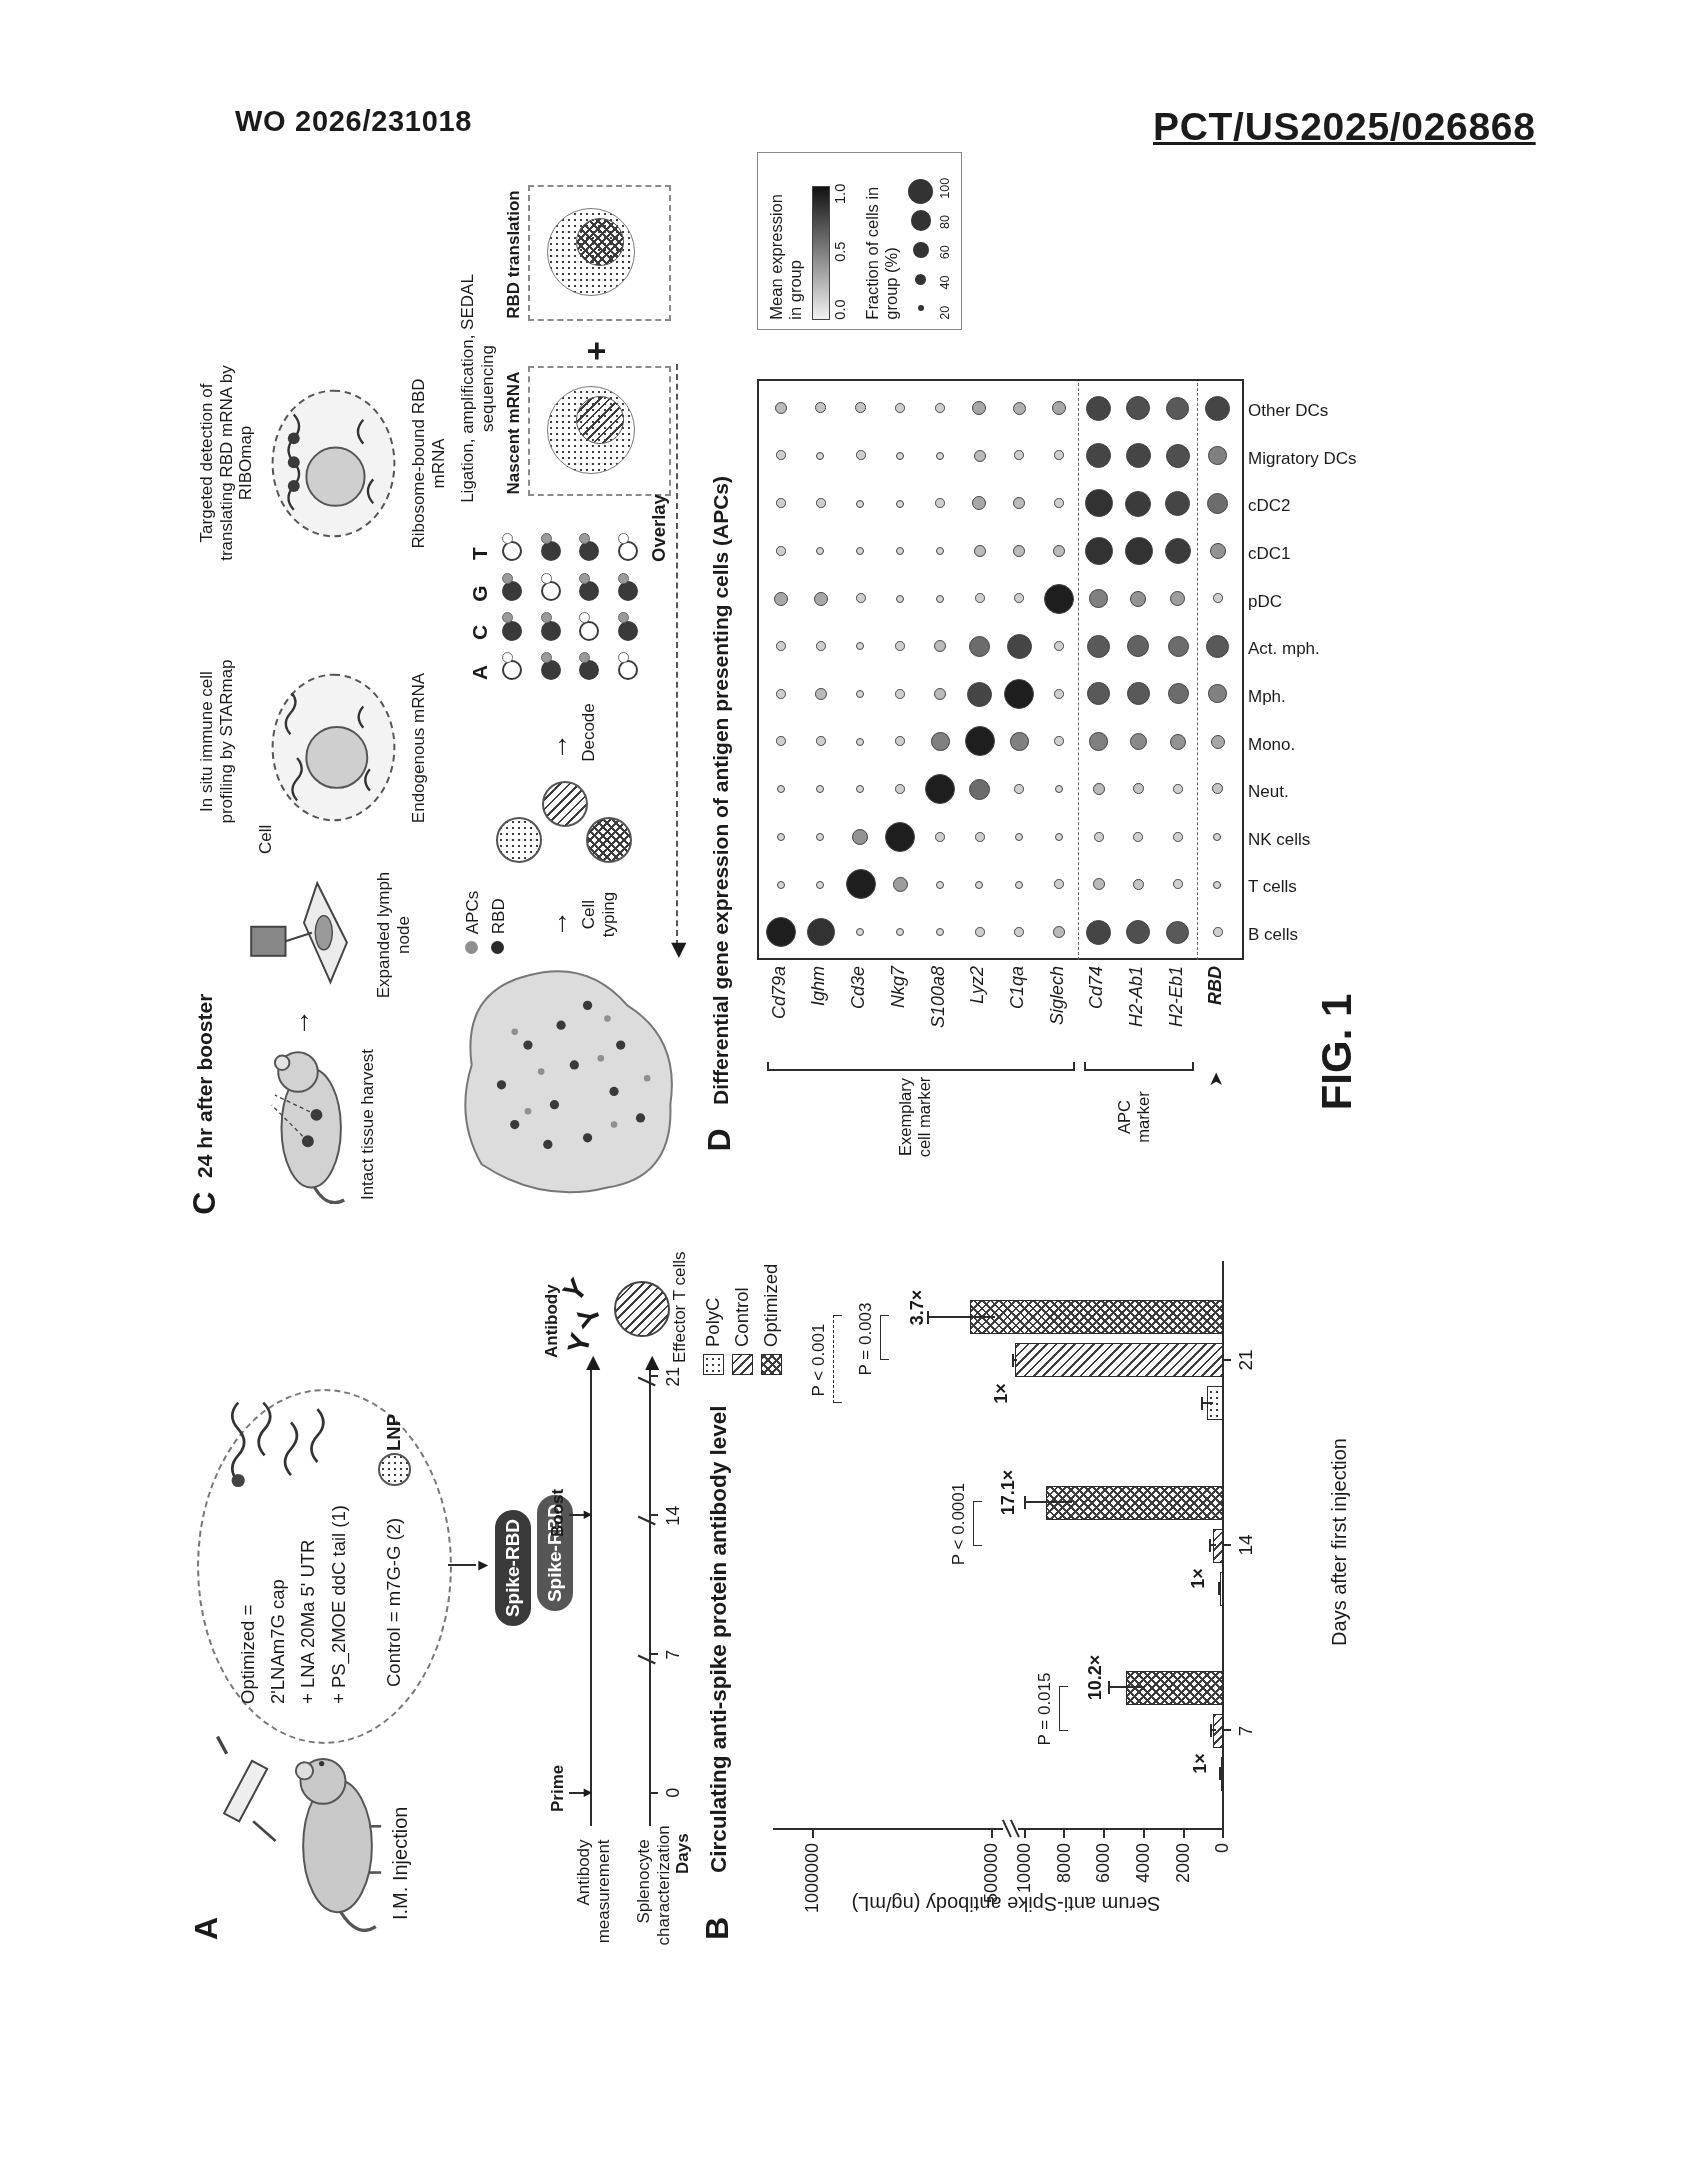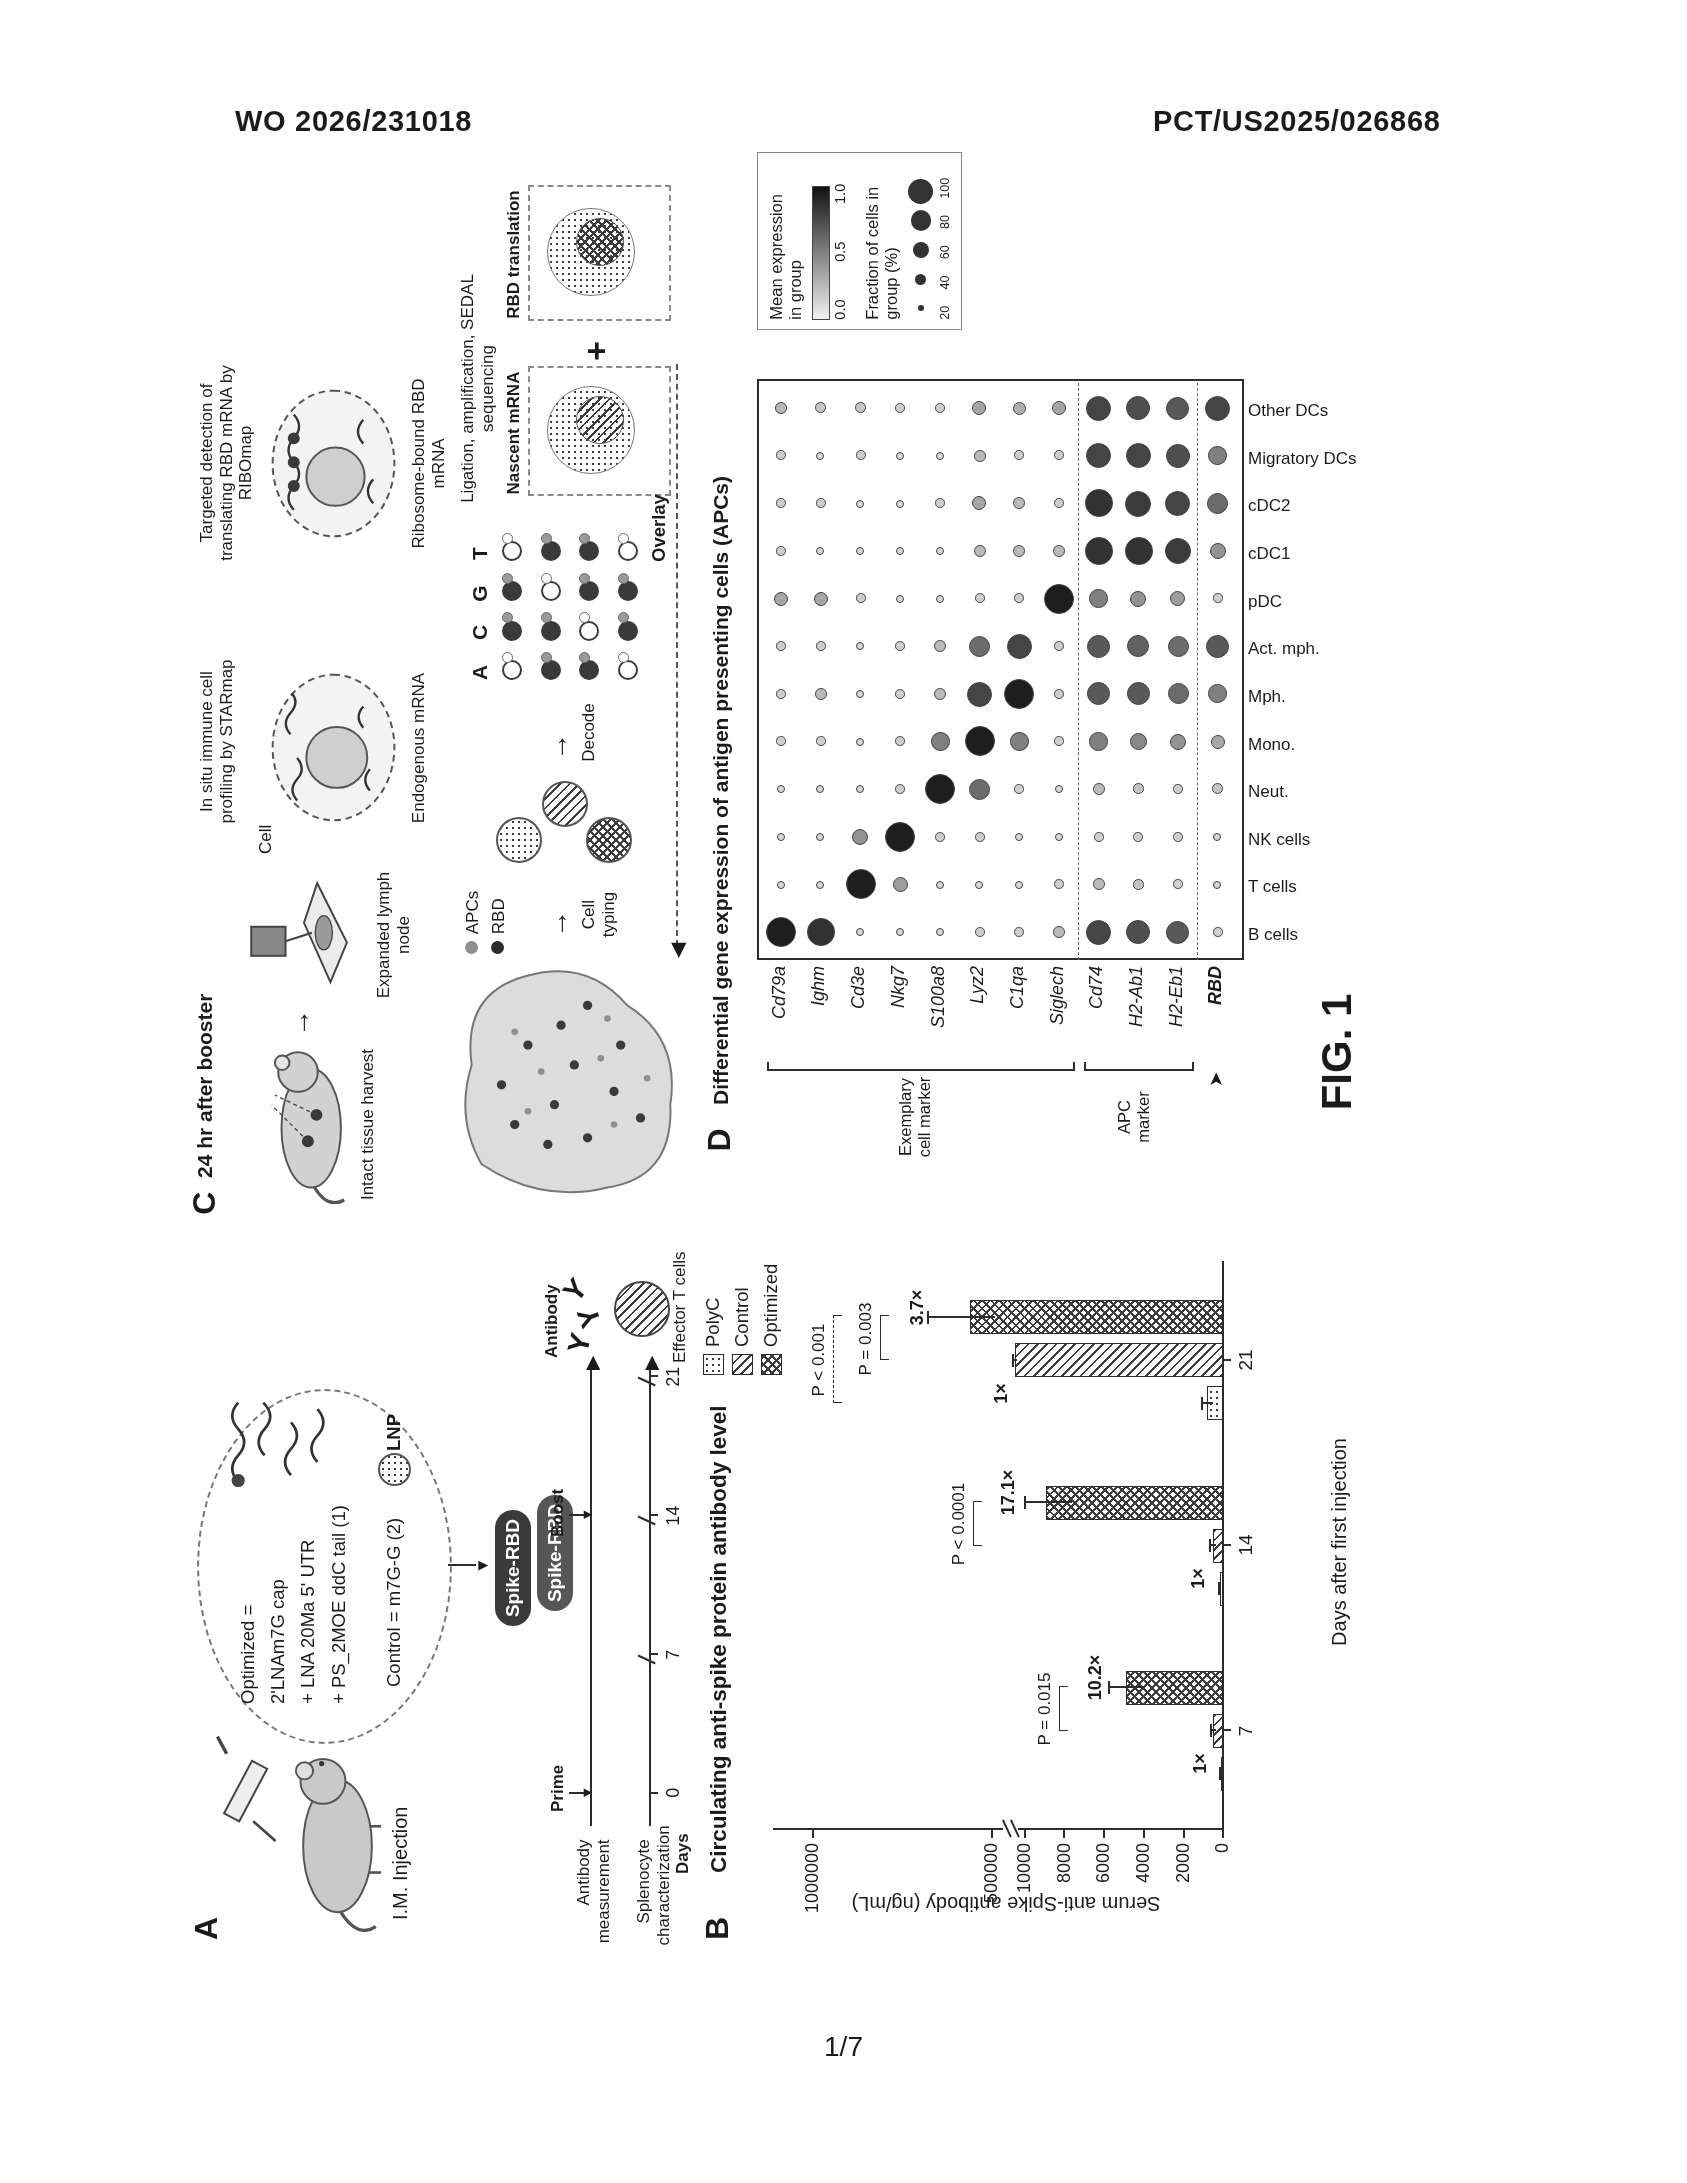--- a/index.html
+++ b/index.html
@@ -1,19 +1,19 @@
 <!DOCTYPE html>
 <html style="font-size:10.6px"><head>
 <meta charset="utf-8">
 <style>
   html,body{margin:0;padding:0;background:#e8e8e8;}
   .page{position:relative;width:1687px;height:2183px;background:#ffffff;overflow:hidden;
         font-family:"Liberation Sans","DejaVu Sans",sans-serif;color:#1b1b1b;}
   .hdr-l{position:absolute;left:235px;top:105px;font-size:29px;font-weight:bold;letter-spacing:0.7px;}
-  .hdr-r{position:absolute;left:1153px;top:105px;font-size:29px;font-weight:bold;letter-spacing:0.7px;}
+  .hdr-r{position:absolute;left:1153px;top:105px;font-size:39px;font-weight:bold;letter-spacing:0.7px;text-decoration:underline;}
   .pgnum{position:absolute;left:0;top:2031px;width:1687px;text-align:center;font-size:28px;}
   
   #fig{position:absolute;left:-106px;top:457px;width:1786px;height:1204px;
        transform:rotate(-90deg);}
   #fig .abs, #fig section{position:absolute;}
   section{display:block;}
   .plabel{font-size:32px;font-weight:bold;}
   .t26{font-size:17px;line-height:1.15;}
   .t28{font-size:18.5px;line-height:1.15;}
   .t30{font-size:20px;line-height:1.15;}
@@ -552,15 +552,14 @@
             <span>60</span>
             <span>80</span>
             <span>100</span>
           </div>
         </div>
     </section>
 
     <div class="figlabel">FIG. 1</div>
   </div>
 
-  <div class="pgnum">1/7</div>
 </div>
 
 
 </body></html>

